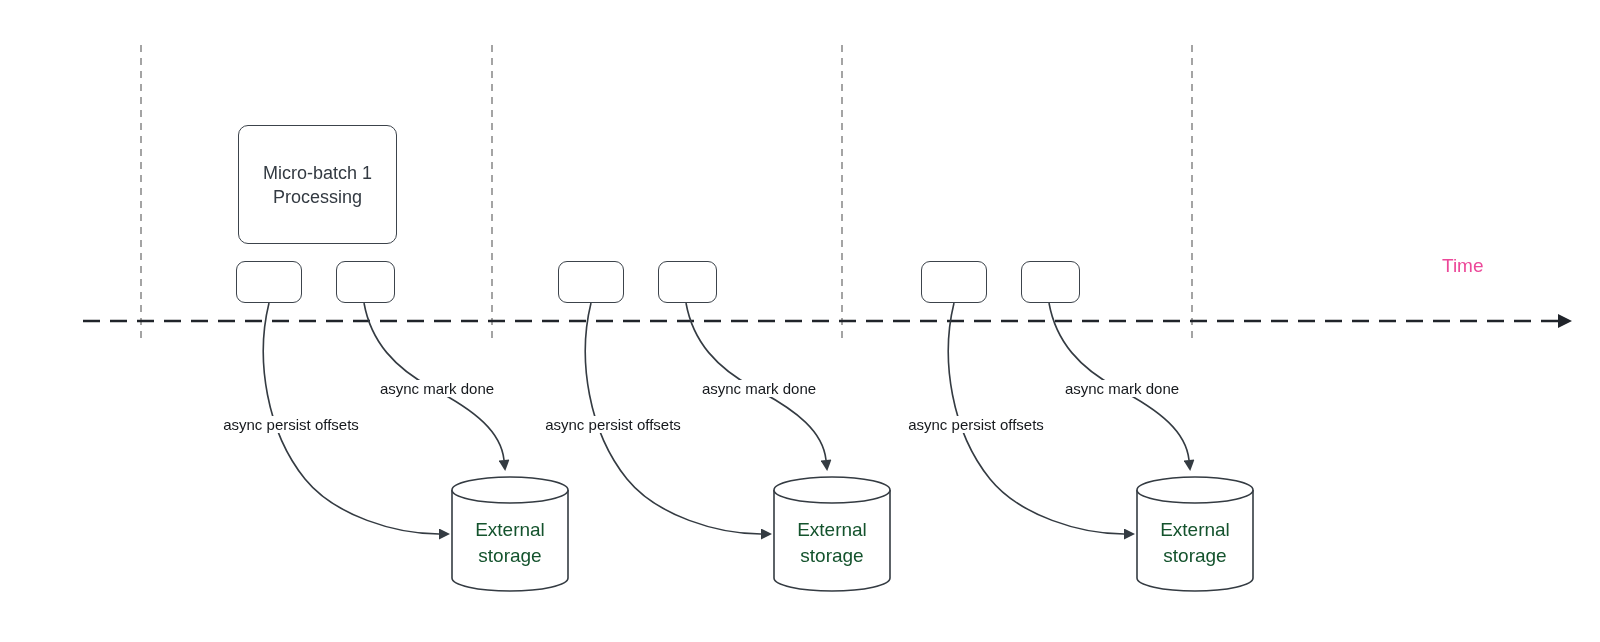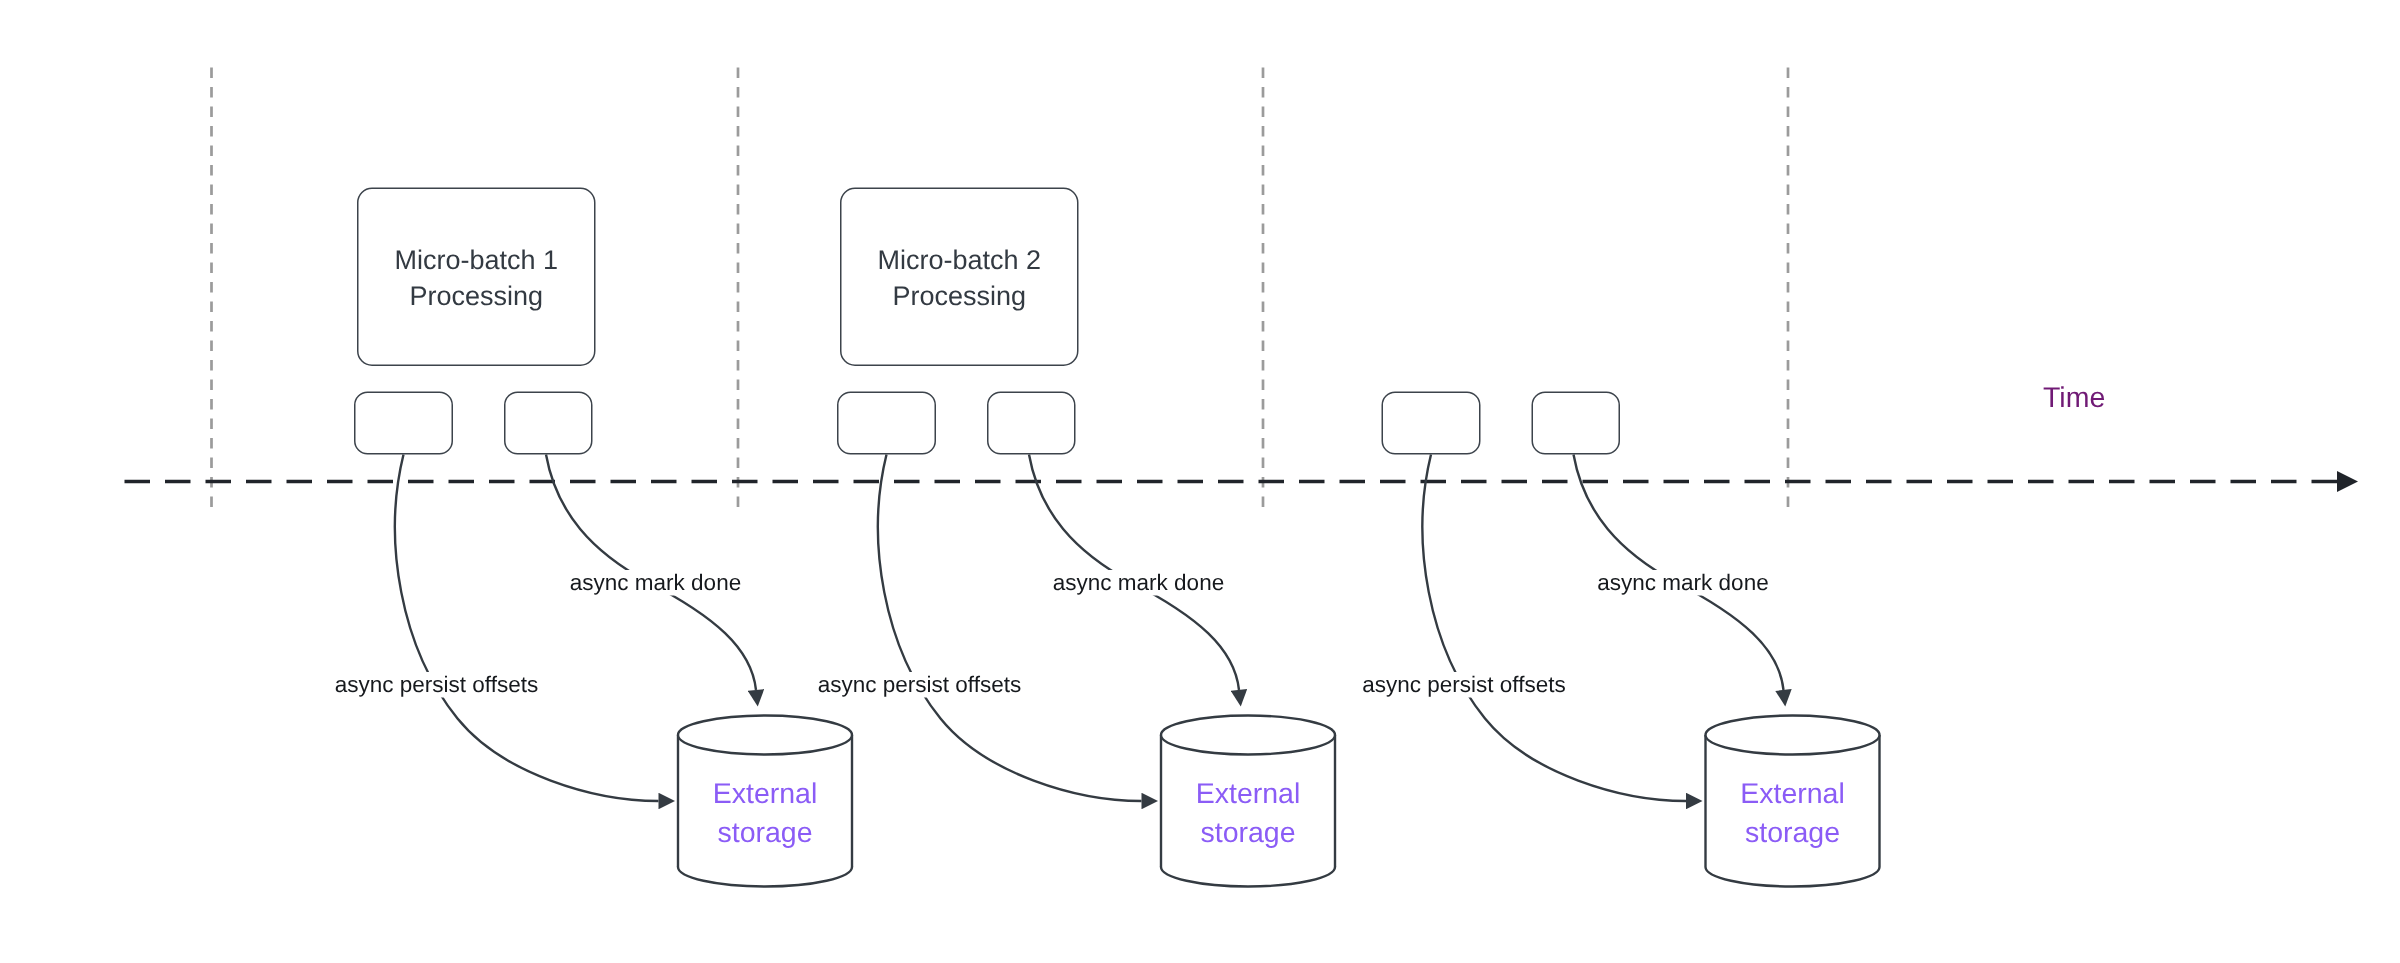--- a/index.html
+++ b/index.html
@@ -23,28 +23,28 @@
   .chip{
     position:absolute;top:261px;height:42px;background:#fff;
     border:1.6px solid #3c434b;border-radius:9px;box-sizing:border-box;
   }
   .chip-a{width:66px;}
   .chip-b{width:59px;}
   .lbl{
     position:absolute;transform:translateX(-50%);white-space:nowrap;
     font-size:15px;font-weight:normal;color:#16191d;background:#fff;padding:0 3px;
   }
-  .lbl-persist{top:416px;margin-top:32px;}
+  .lbl-persist{top:416px;}
   .lbl-done{top:380px;}
   .cyltext{
     position:absolute;top:517px;width:116px;text-align:center;
-    font-size:19px;line-height:26px;color:#8b5cf6;
+    font-size:19px;line-height:26px;color:#14532d;
   }
   .timetext{
-    position:absolute;left:1362px;top:255px;font-size:19px;color:#701a75;
+    position:absolute;left:1442px;top:255px;font-size:19px;color:#ec4899;
   }
 </style>
 </head>
 <body>
 
 <div class="stage">
 
   <svg class="layer" width="1600" height="642" viewBox="0 0 1600 642">
     <defs>
       <marker id="ah" viewBox="0 0 10 10" refX="0" refY="5" markerUnits="userSpaceOnUse" markerWidth="12" markerHeight="11" orient="auto">
@@ -79,23 +79,20 @@
 
   <div class="mainbox" style="left:238px">
     <span>Micro-batch 1 Processing</span>
   </div>
   <div class="chip chip-a" style="left:236px"></div>
   <div class="chip chip-b" style="left:336px"></div>
   <div class="lbl lbl-persist" style="left:291px">async persist offsets</div>
   <div class="lbl lbl-done" style="left:437px">async mark done</div>
   <div class="cyltext" style="left:452px">External storage</div>
 
-  <div class="mainbox" style="left:560px">
-    <span>Micro-batch 2 Processing</span>
-  </div>
   <div class="chip chip-a" style="left:558px"></div>
   <div class="chip chip-b" style="left:658px"></div>
   <div class="lbl lbl-persist" style="left:613px">async persist offsets</div>
   <div class="lbl lbl-done" style="left:759px">async mark done</div>
   <div class="cyltext" style="left:774px">External storage</div>
 
   <div class="chip chip-a" style="left:921px"></div>
   <div class="chip chip-b" style="left:1021px"></div>
   <div class="lbl lbl-persist" style="left:976px">async persist offsets</div>
   <div class="lbl lbl-done" style="left:1122px">async mark done</div>

